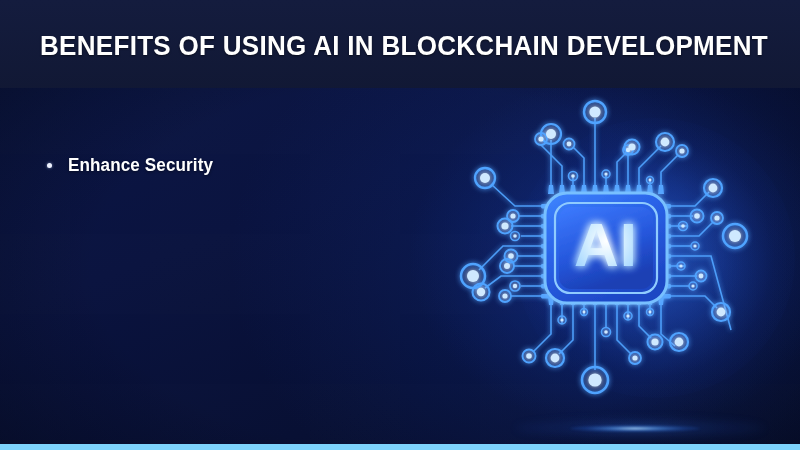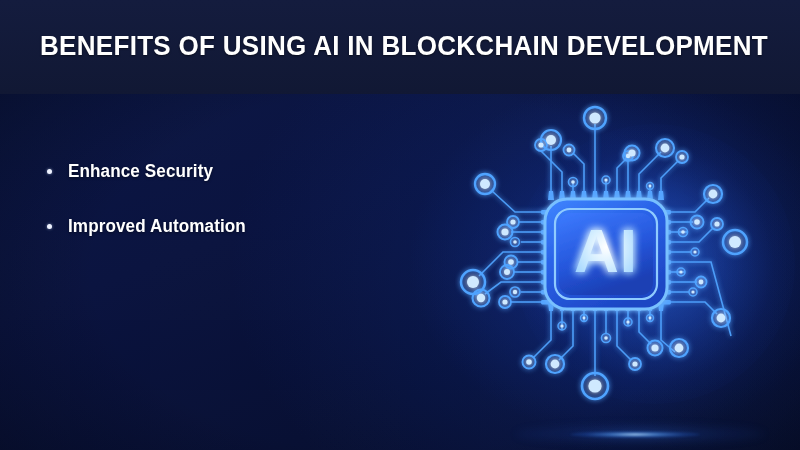--- a/index.html
+++ b/index.html
@@ -36,21 +36,21 @@
     letter-spacing: 0.3px;
     transform: scaleX(0.93);
     transform-origin: left center;
     white-space: nowrap;
     text-shadow: 0 1px 2px rgba(0,0,0,0.5);
   }
 
   
   #body {
     position: absolute;
-    left: 0; top: 94px;
+    left: 0; top: 88px;
     width: 800px;
     height: 356px;
     overflow: hidden;
     background:
       radial-gradient(ellipse 300px 250px at 625px 165px,
          rgba(26,70,190,0.55) 0%,
          rgba(18,48,140,0.30) 40%,
          rgba(10,22,70,0.0) 72%),
       radial-gradient(ellipse 520px 400px at 620px 170px,
          rgba(14,40,120,0.55) 0%,
@@ -189,24 +189,20 @@
     <div id="vignette"></div>
 
     <div id="bullets">
 
       <div class="bullet-row">
         <span class="bullet-dot"></span>
         <span class="bullet-text">Enhance Security</span>
       </div>
 
 
-      <div class="bullet-row">
-        <span class="bullet-dot"></span>
-        <span class="bullet-text">Improved Automation</span>
-      </div>
 
 
 
     </div>
 
     <div id="chip-graphic">
       <div id="chip-glow"></div>
 
       <svg id="chip-svg" width="345" height="356" viewBox="0 0 345 356">
         <defs>

